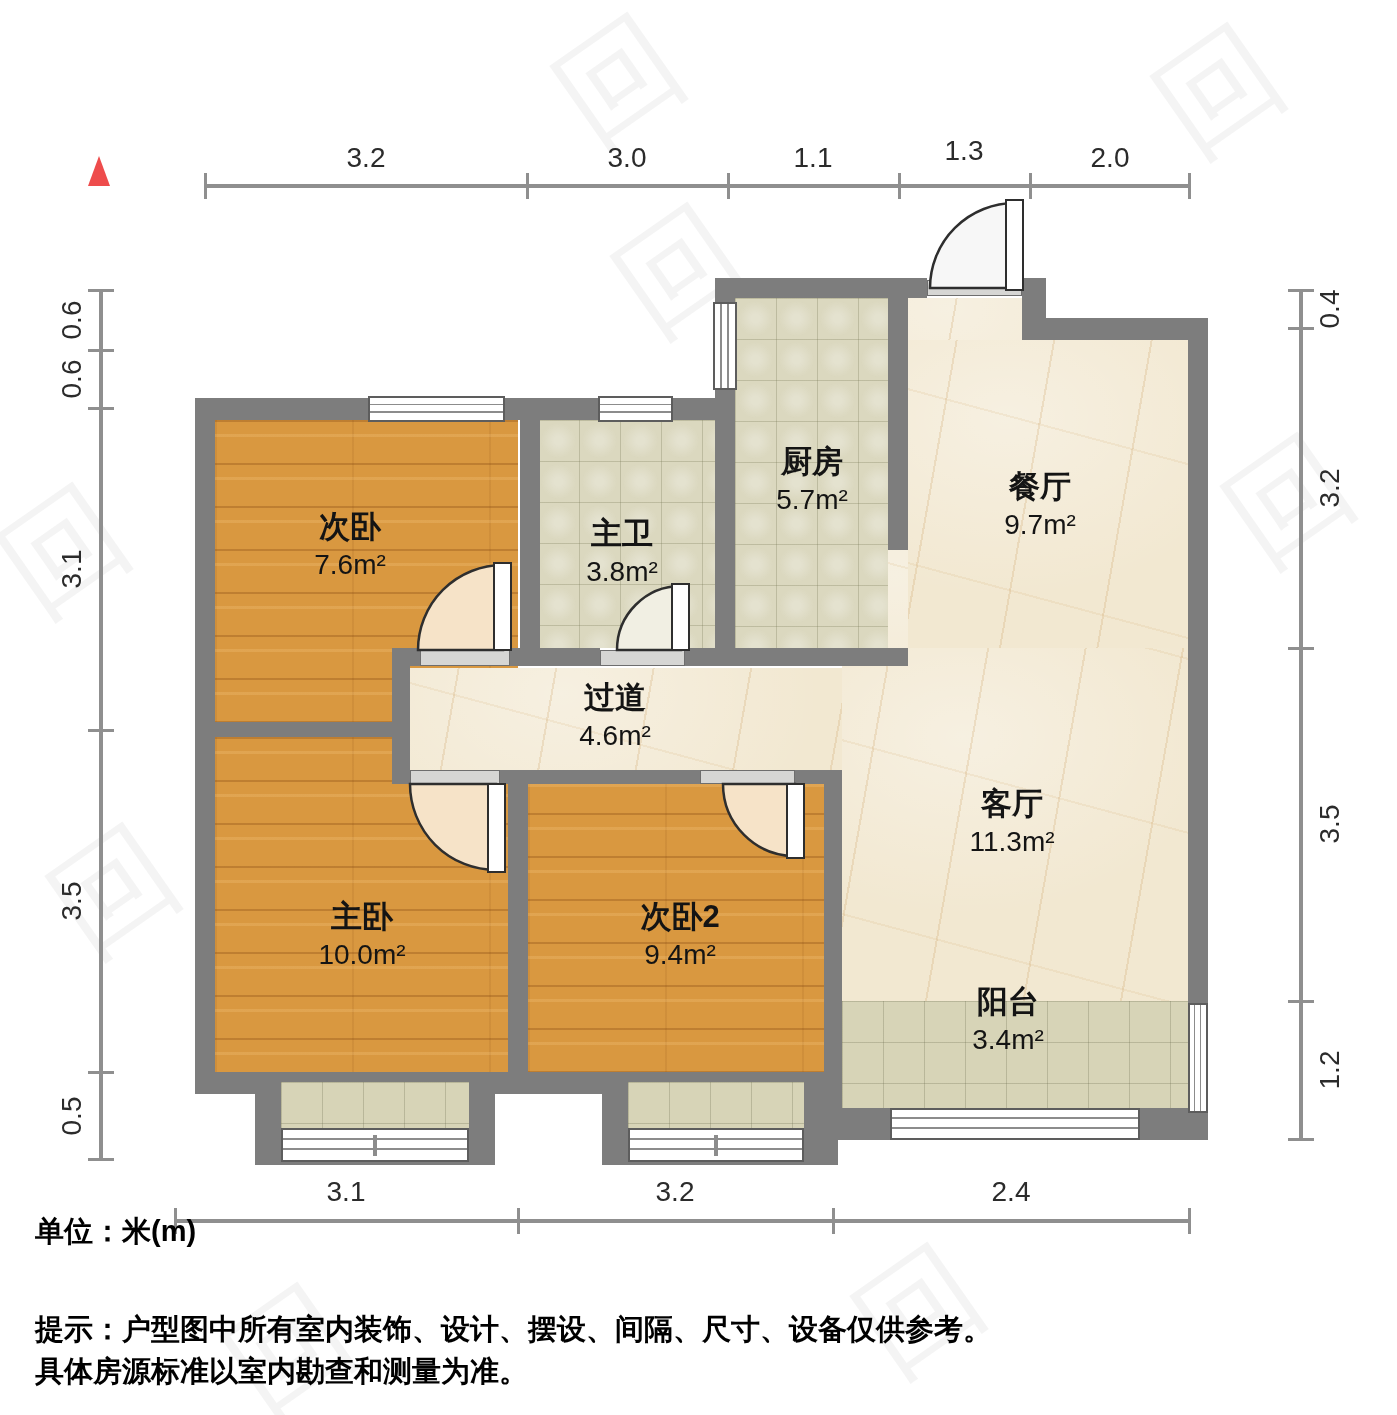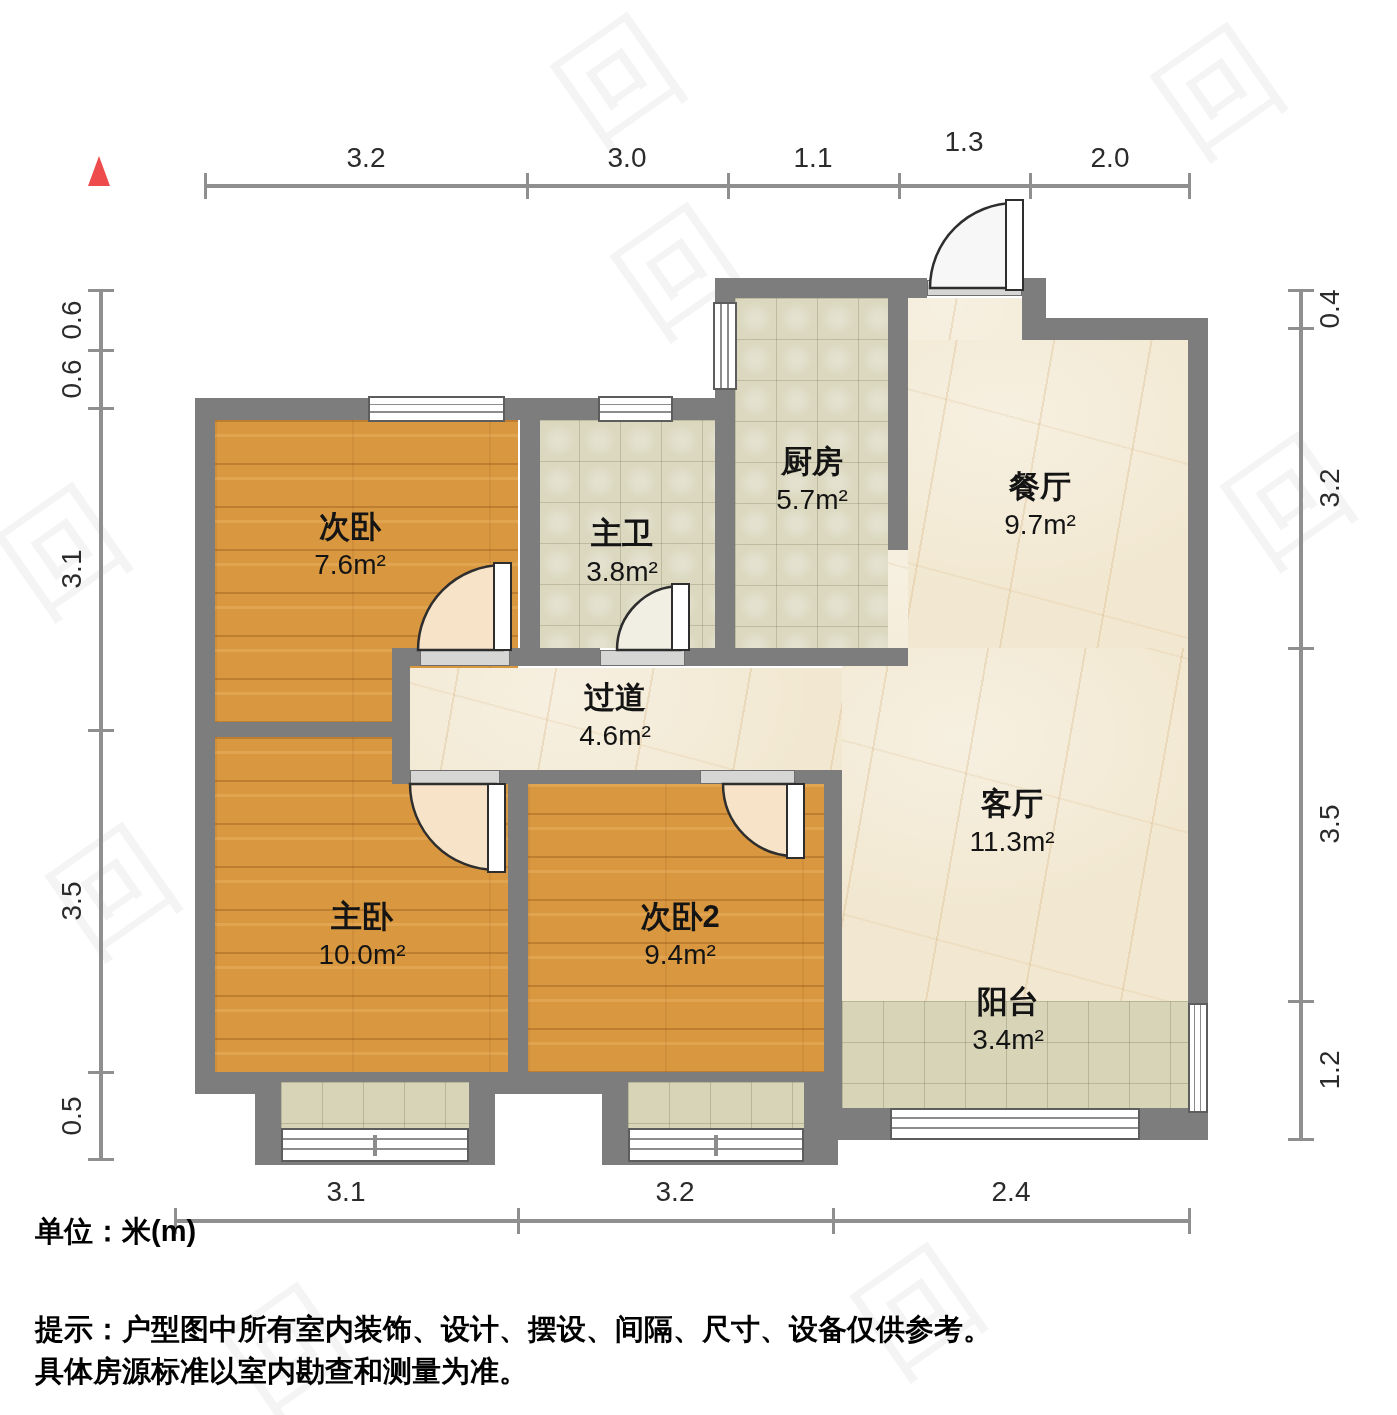--- a/index.html
+++ b/index.html
@@ -177,21 +177,21 @@
   <div class="dline" style="left:205px;top:184px;width:985px;height:4px"></div>
   <div class="tick" style="left:204px;top:173px;width:3px;height:26px"></div>
   <div class="tick" style="left:526px;top:173px;width:3px;height:26px"></div>
   <div class="tick" style="left:727px;top:173px;width:3px;height:26px"></div>
   <div class="tick" style="left:898px;top:173px;width:3px;height:26px"></div>
   <div class="tick" style="left:1029px;top:173px;width:3px;height:26px"></div>
   <div class="tick" style="left:1188px;top:173px;width:3px;height:26px"></div>
   <div class="dlabel" style="left:366px;top:158px">3.2</div>
   <div class="dlabel" style="left:627px;top:158px">3.0</div>
   <div class="dlabel" style="left:813px;top:158px">1.1</div>
-  <div class="dlabel" style="left:964px;top:142px">1.3</div>
+  <div class="dlabel" style="left:964px;top:151px">1.3</div>
   <div class="dlabel" style="left:1110px;top:158px">2.0</div>
 
   <div class="dline" style="left:99px;top:290px;width:4px;height:870px"></div>
   <div class="tick" style="left:88px;top:289px;width:26px;height:3px"></div>
   <div class="tick" style="left:88px;top:349px;width:26px;height:3px"></div>
   <div class="tick" style="left:88px;top:407px;width:26px;height:3px"></div>
   <div class="tick" style="left:88px;top:729px;width:26px;height:3px"></div>
   <div class="tick" style="left:88px;top:1071px;width:26px;height:3px"></div>
   <div class="tick" style="left:88px;top:1158px;width:26px;height:3px"></div>
   <div class="dlabel vert" style="left:72px;top:320px">0.6</div>

